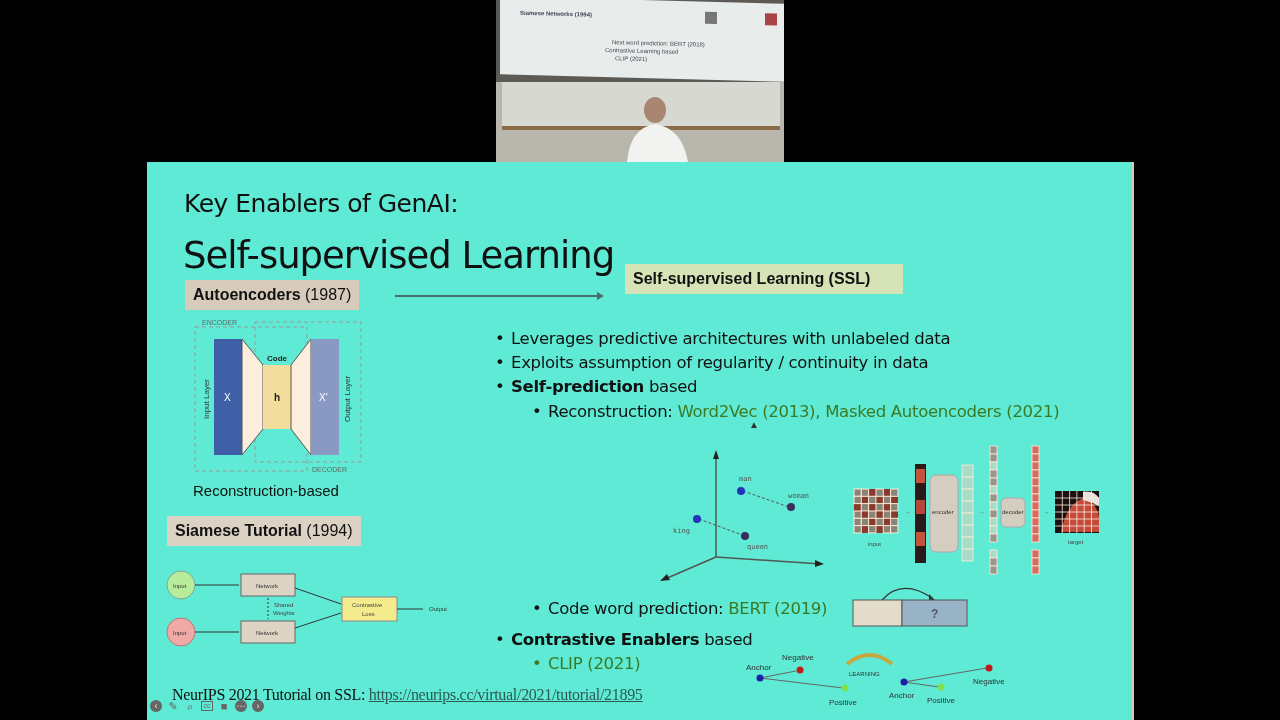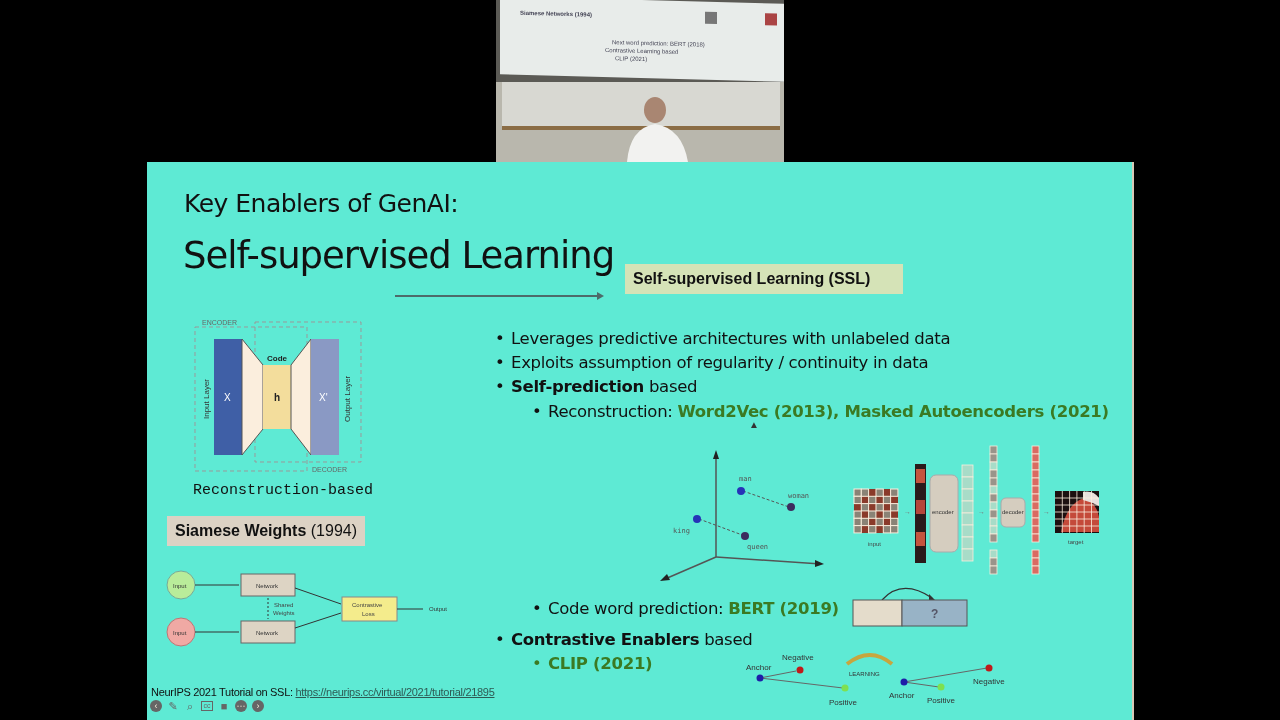--- a/index.html
+++ b/index.html
@@ -16,23 +16,23 @@
   .tag{position:absolute;padding:6px 8px;font-size:16px;color:#111;}
   .tag b{font-weight:bold;}
   .tag-ae{left:38px;top:118px;background:#d7cbbb;}
   .tag-ssl{left:478px;top:102px;width:262px;background:#d5e3b7;font-weight:bold;}
   .tag-sia{left:20px;top:354px;background:#dcd2c4;}
   .arrow-main{position:absolute;left:248px;top:133px;width:203px;height:2px;background:#4d6b6a;}
   .arrow-main:after{content:"";position:absolute;right:-6px;top:-3px;border-left:7px solid #4d6b6a;border-top:4px solid transparent;border-bottom:4px solid transparent;}
   .bullets{position:absolute;left:340px;top:165px;font-family:"DejaVu Sans",sans-serif;font-size:16.5px;color:#111;letter-spacing:-0.3px;}
   .bl{position:absolute;white-space:nowrap;}
   .bl .dot{position:absolute;left:-16px;}
-  .green{color:#3b7a23;font-weight:bold;}
-  .recon-label{position:absolute;left:46px;top:320px;font-size:15px;color:#111;font-family:Liberation Mono, monospace;}
-  .footer{position:absolute;left:4px;top:524px;font-family:Liberation Sans, sans-serif;font-size:11px;color:#111;letter-spacing:-0.3px;}
+  .green{color:#3b7a23;font-weight:normal;}
+  .recon-label{position:absolute;left:46px;top:320px;font-size:15px;color:#111;}
+  .footer{position:absolute;left:25px;top:524px;font-family:Liberation Serif, serif;font-size:16px;color:#111;letter-spacing:-0.3px;}
   .footer a{color:#2e5a54;text-decoration:underline;}
   .ctrl{position:absolute;left:150px;top:700px;display:flex;gap:5px;align-items:center;}
   .ctrl span{display:inline-block;width:12px;height:12px;color:#666;font-size:11px;line-height:12px;text-align:center;}
   .ctrl .c{border-radius:50%;background:#666;color:#fbeedd;font-size:9px;}
   .cursor{position:absolute;left:749px;top:419px;font-size:10px;color:#333;}
 </style>
 </head>
 <body>
 
 <div class="video-inset">
@@ -49,20 +49,24 @@
   <svg class="person" viewBox="0 0 70 70">
     <ellipse cx="33" cy="18" rx="11" ry="13" fill="#a98672"></ellipse>
     <path d="M5 70 Q8 36 33 32 Q60 36 66 70 Z" fill="#f2f2f0"></path>
   </svg>
 </div>
 
 <div class="slide">
   <div class="title1">Key Enablers of GenAI:</div>
   <div class="title2">Self-supervised Learning</div>
 
+  <div class="tag tag-ae">
+    <b>Autoencoders</b>
+    <span>(1987)</span>
+  </div>
   <div class="arrow-main"></div>
   <div class="tag tag-ssl">Self-supervised Learning (SSL)</div>
 
   <svg style="position:absolute;left:40px;top:155px;" width="180" height="160" viewBox="0 0 180 160">
     <rect x="8" y="10" width="112" height="144" fill="none" stroke="#999" stroke-dasharray="4,3"></rect>
     <rect x="68" y="5" width="106" height="140" fill="none" stroke="#999" stroke-dasharray="4,3"></rect>
     <text x="15" y="8" font-size="7" fill="#666" font-family="Liberation Sans">ENCODER</text>
     <text x="125" y="155" font-size="7" fill="#666" font-family="Liberation Sans">DECODER</text>
     <rect x="27" y="22" width="28" height="116" fill="#3f5fa6"></rect>
     <polygon points="55,22 76,48 76,112 55,138" fill="#fbeedd" stroke="#555" stroke-width="1"></polygon>
@@ -72,21 +76,21 @@
     <text x="80" y="44" font-size="8" font-weight="bold" fill="#222" font-family="Liberation Sans">Code</text>
     <text x="37" y="84" font-size="10" fill="#fff" font-family="Liberation Sans">X</text>
     <text x="87" y="84" font-size="10" font-weight="bold" fill="#222" font-family="Liberation Sans">h</text>
     <text x="132" y="84" font-size="10" fill="#fff" font-family="Liberation Sans">X'</text>
     <text x="0" y="0" font-size="8" fill="#333" font-family="Liberation Sans" transform="translate(22,102) rotate(-90)">Input Layer</text>
     <text x="0" y="0" font-size="8" fill="#333" font-family="Liberation Sans" transform="translate(163,105) rotate(-90)">Output Layer</text>
   </svg>
   <div class="recon-label">Reconstruction-based</div>
 
   <div class="tag tag-sia">
-    <b>Siamese Weights</b>
+    <b>Siamese Tutorial</b>
     <span>(1994)</span>
   </div>
 
   <svg style="position:absolute;left:18px;top:404px;" width="300" height="90" viewBox="0 0 300 90">
     <circle cx="16" cy="19" r="14" fill="#b9ec9a" stroke="#7a9"></circle>
     <circle cx="16" cy="66" r="14" fill="#f0a9a4" stroke="#b77"></circle>
     <text x="8" y="22" font-size="6" fill="#333" font-family="Liberation Sans">Input</text>
     <text x="8" y="69" font-size="6" fill="#333" font-family="Liberation Sans">Input</text>
     <line x1="30" y1="19" x2="74" y2="19" stroke="#333"></line>
     <line x1="30" y1="66" x2="74" y2="66" stroke="#333"></line>

